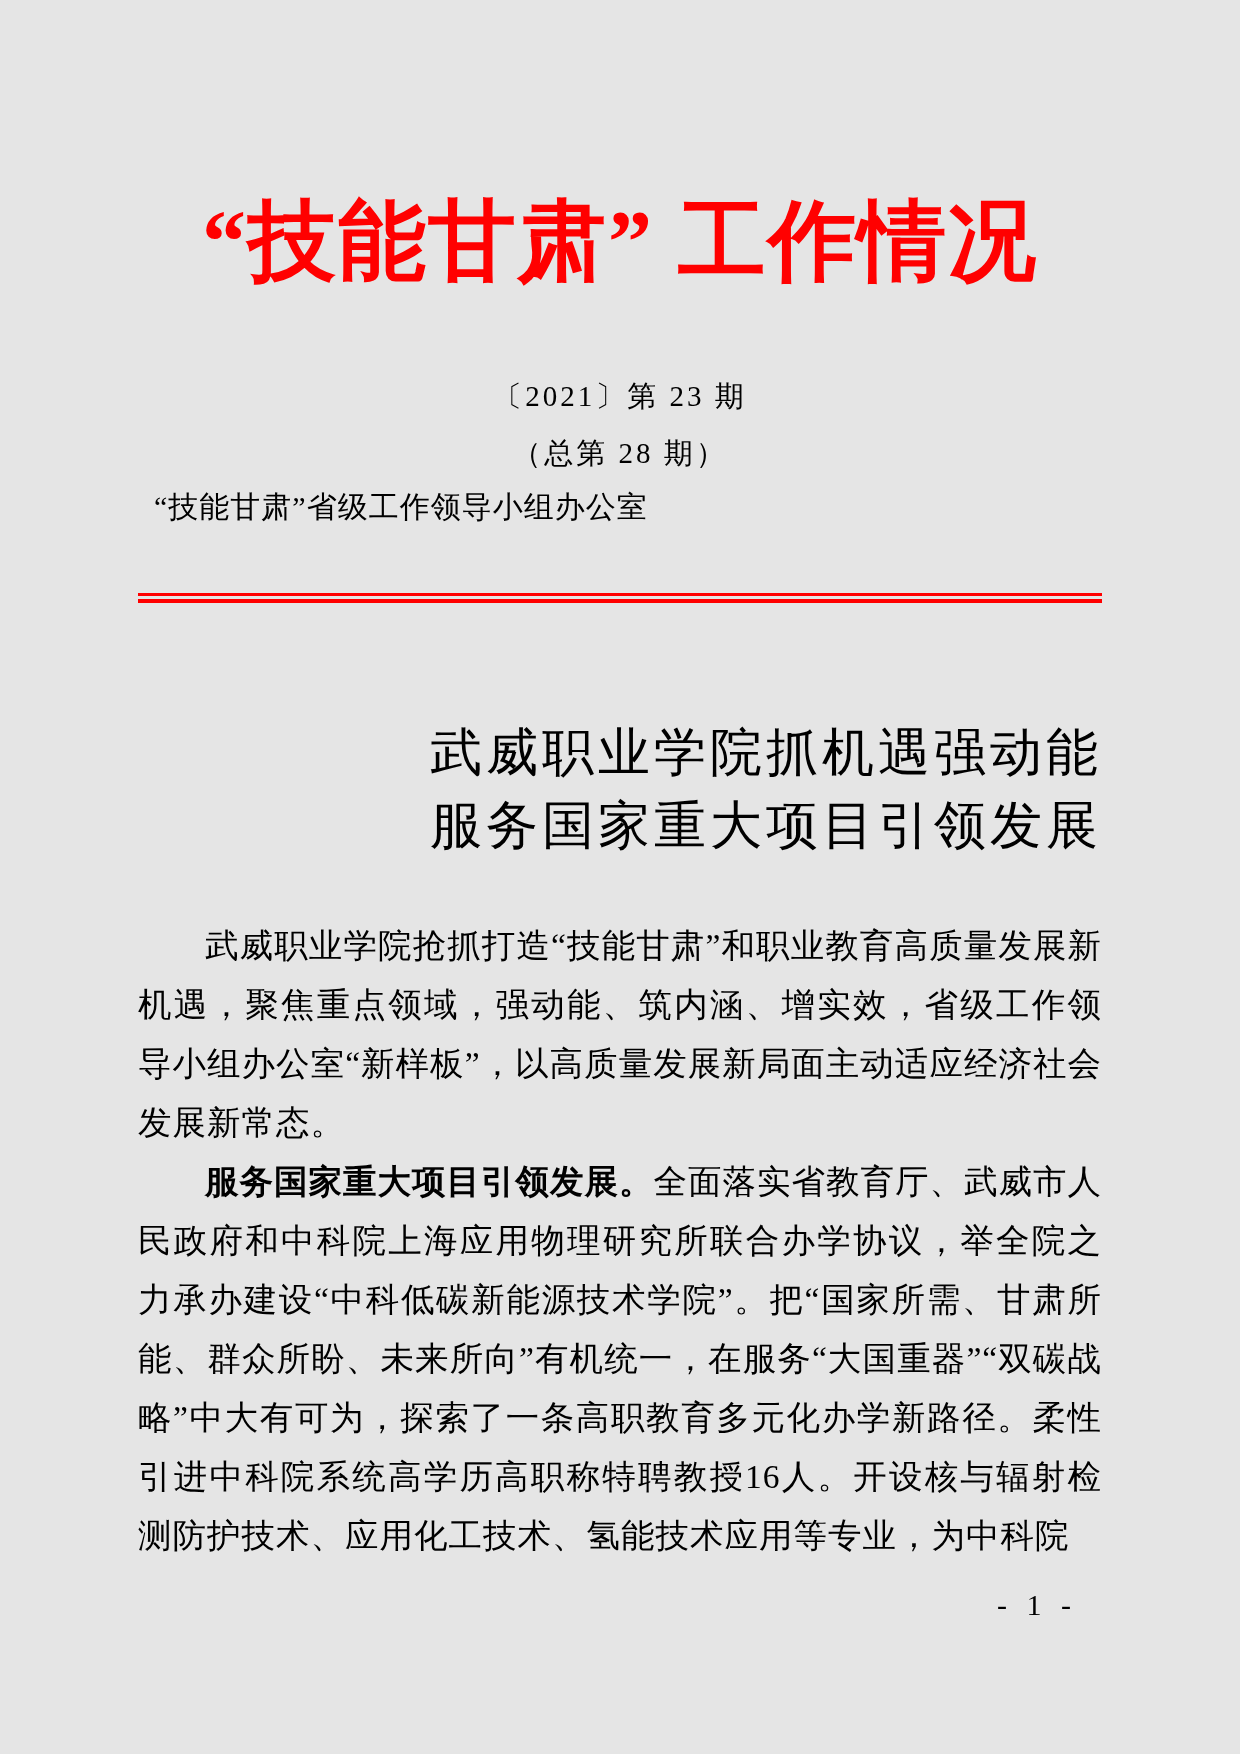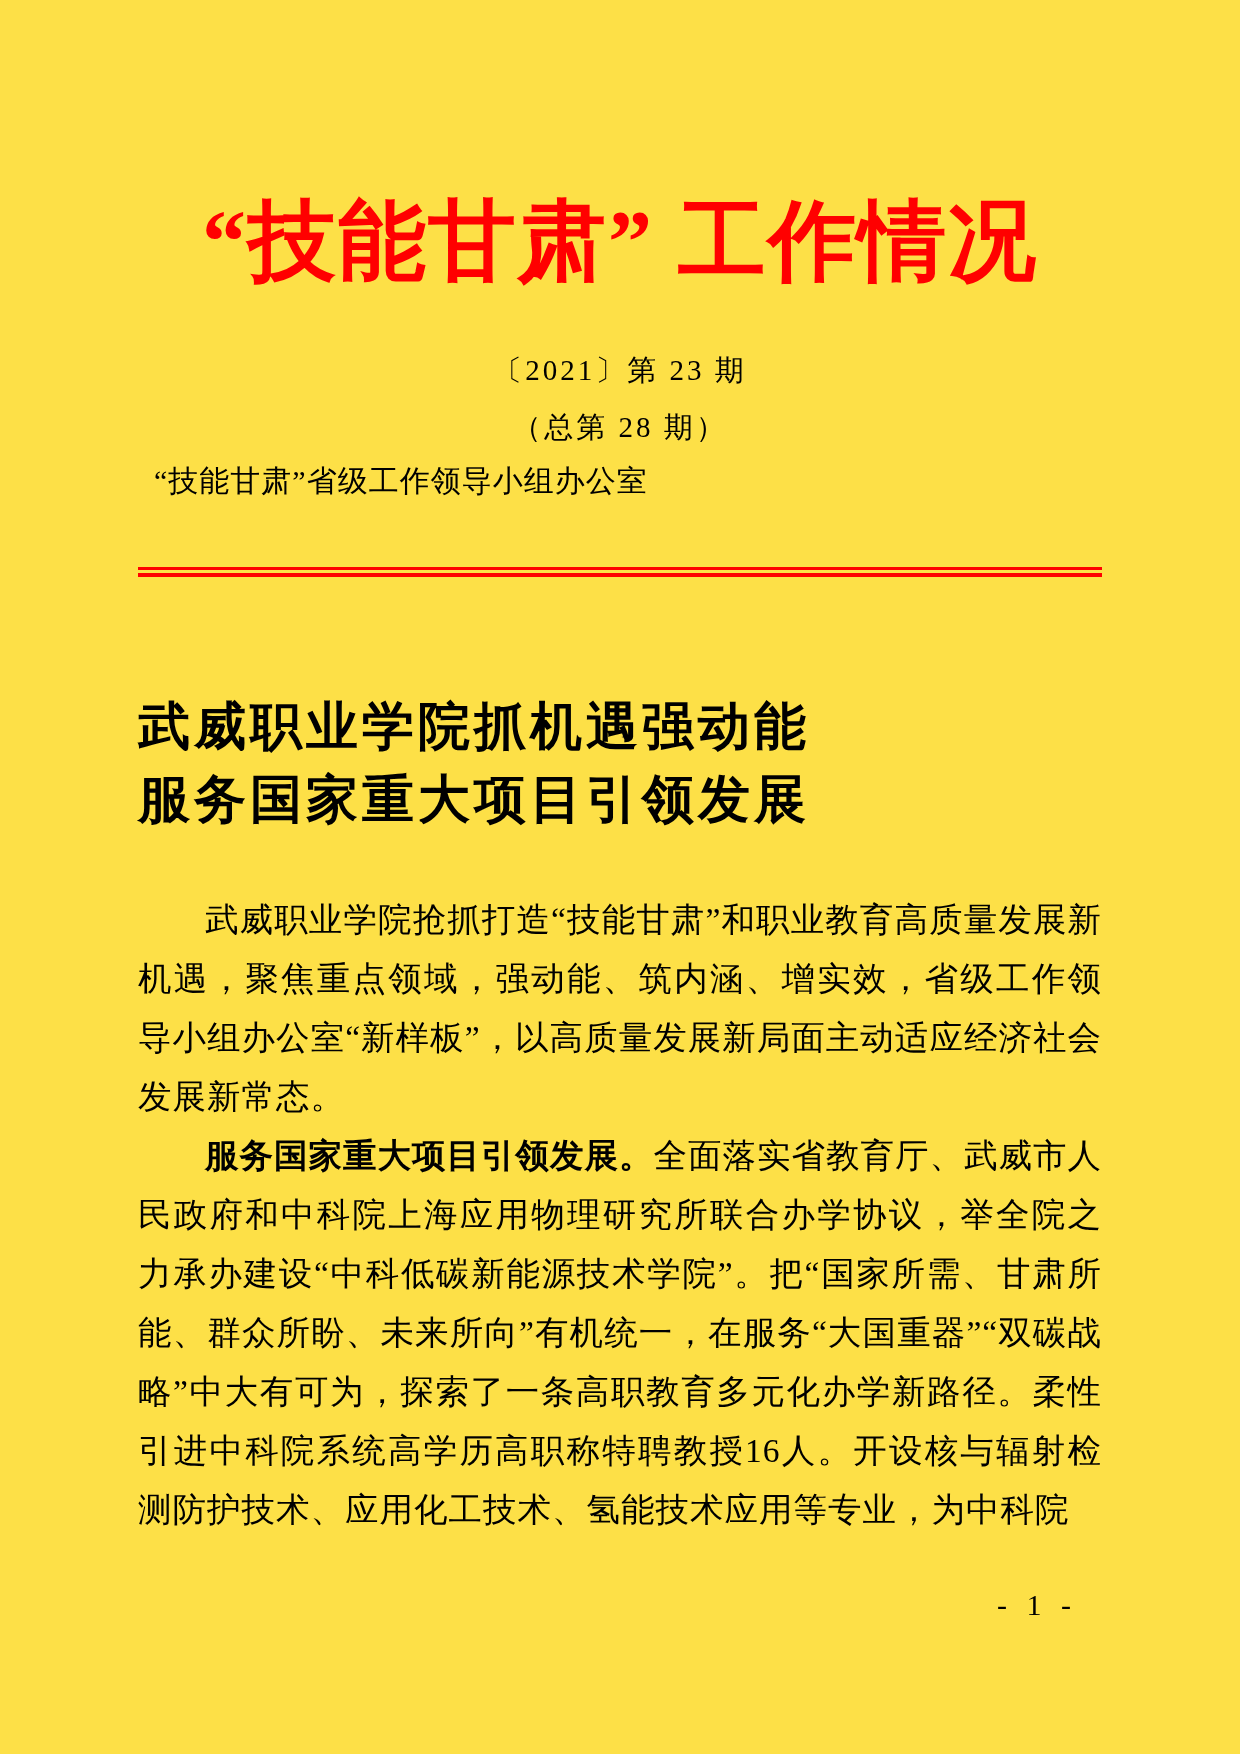--- a/index.html
+++ b/index.html
@@ -1,21 +1,21 @@
 <!DOCTYPE html>
 <html><head>
 <meta charset="utf-8">
 <style>
   html, body { margin: 0; padding: 0; background: #ffffff; }
   .page {
     position: relative;
     width: 1240px;
     height: 1754px;
     margin: 0 auto;
-    background: #fde047;
+    background: #e5e5e5;
     font-family: "Liberation Serif", serif;
     color: #000000;
     overflow: hidden;
     box-sizing: border-box;
   }
   .content {
     margin: 0 138px;
     width: 964px;
   }
   
@@ -28,21 +28,21 @@
     font-weight: bold;
     letter-spacing: 2px;
     line-height: 128px;
     white-space: nowrap;
   }
   .issue-line {
     text-align: center;
     font-size: 29px;
     line-height: 36px;
     letter-spacing: 3px;
-    margin-top: 46px;
+    margin-top: 72px;
   }
   .issue-line.cumulative { margin-top: 21px; }
   .office-row {
     margin-top: 17px;
     display: flex;
     justify-content: space-between;
     align-items: baseline;
     font-size: 30px;
     line-height: 37px;
     padding: 0 15px 0 16px;
@@ -54,23 +54,23 @@
     margin-top: 68px;
     height: 4px;
     border-top: 3px solid #ff0000;
     padding-top: 3px;
     background: #ff0000;
     background-clip: content-box;
   }
   
   .article-title {
     margin: 113px 0 0 0;
-    text-align: left;
+    text-align: right;
     font-size: 52px;
-    font-weight: bold;
+    font-weight: normal;
     line-height: 73px;
     letter-spacing: 4px;
   }
   .body-para {
     margin: 0;
     font-size: 33.5px;
     line-height: 59px;
     letter-spacing: 1px;
     text-align: justify;
     text-indent: 2em;

